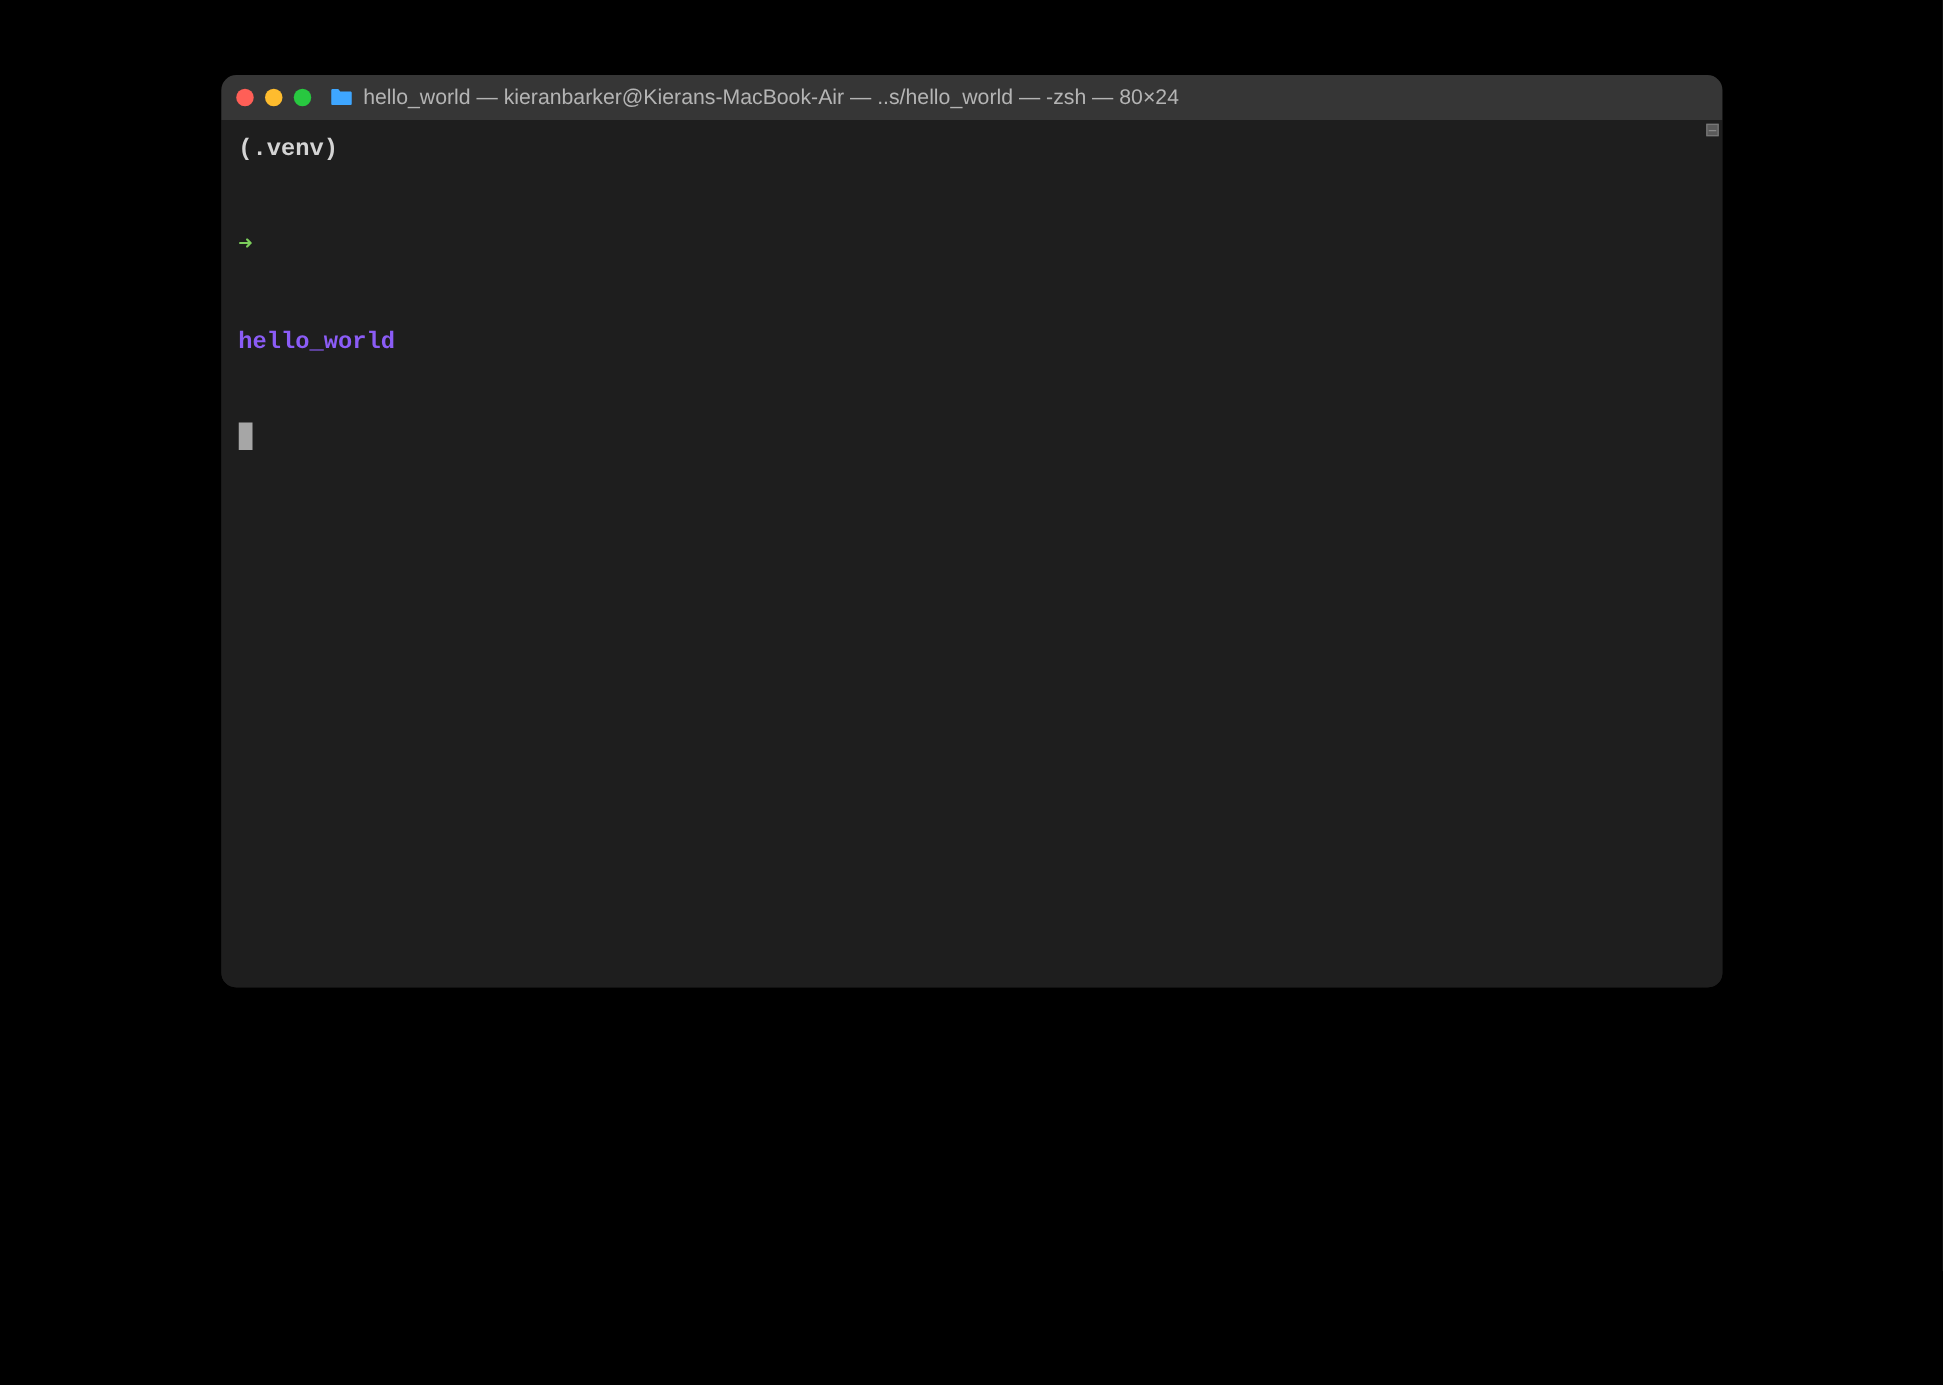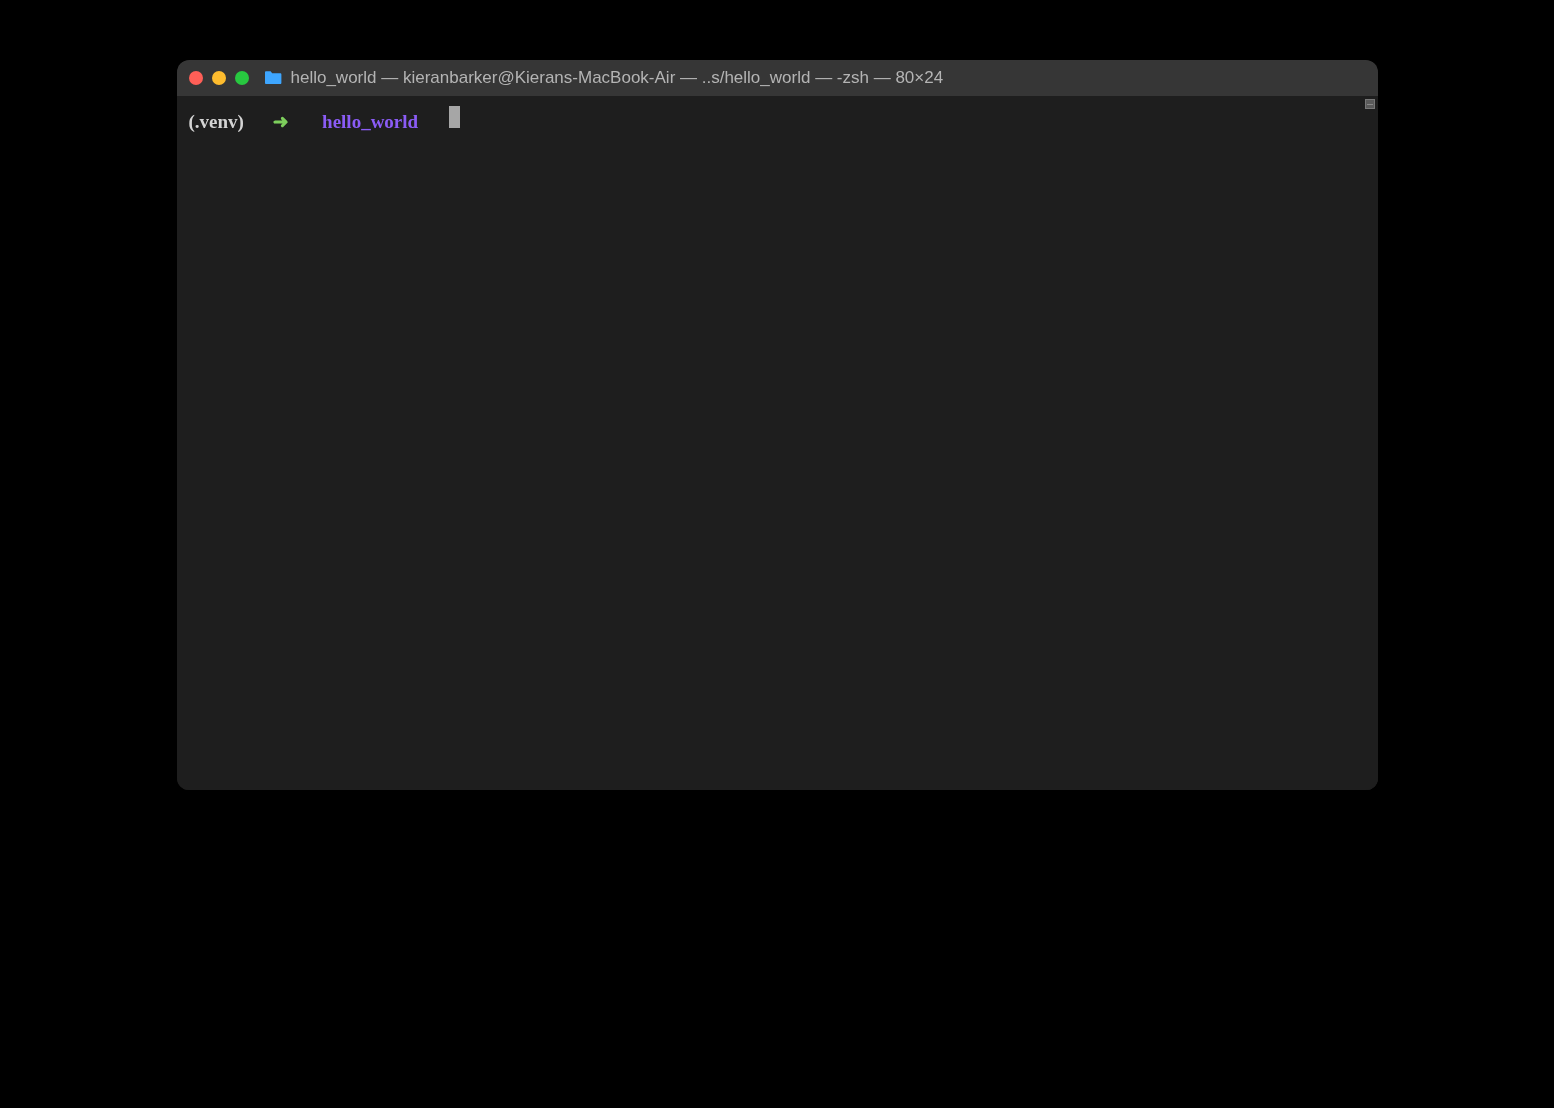--- a/index.html
+++ b/index.html
@@ -90,22 +90,23 @@
       line-height: 1.4;
       color: #d4d4d4;
       position: relative;
       overflow: hidden;
     }
 
     .prompt-line {
       display: flex;
       align-items: baseline;
       gap: 12px;
-      font-family: Liberation Serif, serif;
+      font-family: Liberation Mono, monospace;
       white-space: pre;
+      flex-direction: column;
     }
 
     .venv-label {
       color: #d4d4d4;
       font-weight: bold;
     }
 
     .arrow {
       color: #7dce5c;
       font-weight: bold;

